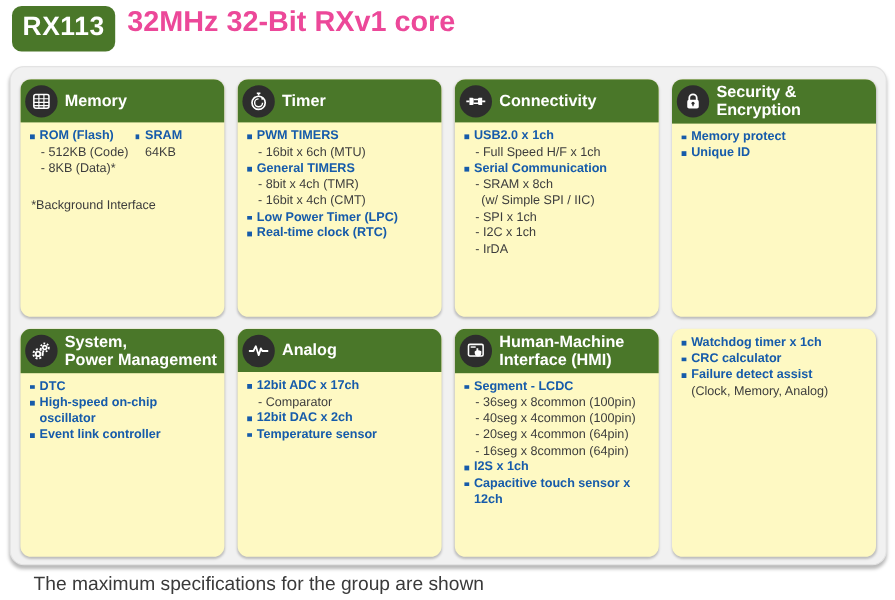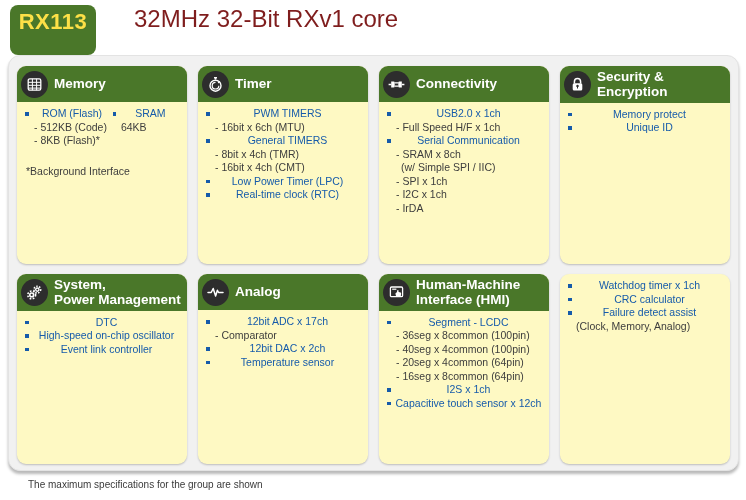--- a/index.html
+++ b/index.html
@@ -2,29 +2,28 @@
 <html><head>
 <meta charset="utf-8">
 <style>
   html,body{margin:0;padding:0;}
   body{
     width:746px;height:500px;position:relative;background:#ffffff;
     font-family:"Liberation Sans", sans-serif;overflow:hidden;
   }
   
   .badge{
-    position:absolute;left:10px;top:5px;width:86px;height:50px;
-    background:#4A7729;border-radius:8px;color:#fde047;
+    position:absolute;left:10px;top:5px;width:86px;height:38px;
+    background:#4A7729;border-radius:8px;color:#ffffff;
     font-size:22px;font-weight:bold;text-align:center;line-height:33px;
     letter-spacing:0.5px;
   }
   .page-title{
-    position:absolute;left:106px;top:5px;font-size:24px;font-weight:normal;
-    color:#7f1d1d;
-    margin-left:28px;
+    position:absolute;left:106px;top:5px;font-size:24px;font-weight:bold;
+    color:#ec4899;
   }
   
   .panel{
     position:absolute;left:8px;top:55px;width:713px;height:398px;
     background:#F1F1F1;border:1px solid #E3E3E3;border-radius:12px;
     box-shadow:0 3px 3px rgba(0,0,0,0.28);
     padding:10px 8px 6px 8px;
     display:grid;grid-template-columns:repeat(4,1fr);
     grid-template-rows:198px 190px;column-gap:11px;row-gap:10px;
   }
@@ -46,35 +45,35 @@
   .icircle svg{display:block;}
   .btitle{
     color:#ffffff;font-size:13.5px;font-weight:bold;line-height:1.14;
     white-space:pre-line;
   }
   .cbody{
     padding:5px 7px 4px 6px;font-size:10.5px;line-height:13.5px;
     color:#3D3D3D;flex:1;
   }
   .it{min-height:13px;}
-  .b{color:#165BAA;font-weight:normal;position:relative;padding-left:10px;text-align:center;}
+  .b{color:#165BAA;font-weight:bold;position:relative;padding-left:10px;}
   .b::before{
     content:"";position:absolute;left:2px;top:5px;width:3.5px;height:3.5px;
     background:currentColor;
   }
   .d{padding-left:11px;}
   .i1{padding-left:10px;}
   .i2{padding-left:16px;}
   .note-gap{margin-top:17px;padding-left:3px;}
   .mem-cols{display:flex;}
   .mem-col1{width:56%;}
   .mem-col2{width:44%;}
   
   .footer-note{
-    position:absolute;left:28px;top:479px;font-size:10px;color:#3A3A3A;
+    position:absolute;left:28px;top:479px;font-size:16px;color:#3A3A3A;
   }
 </style>
 </head>
 <body>
 
 <div class="badge">RX113</div>
 <div class="page-title">32MHz 32-Bit RXv1 core</div>
 
 <div class="panel">
 
@@ -90,21 +89,21 @@
           <line x1="10.6" y1="2.8" x2="10.6" y2="14.2" stroke="#fff" stroke-width="1"></line>
         </svg>
       </span>
       <span class="btitle">Memory</span>
     </div>
     <div class="cbody">
       <div class="mem-cols">
         <div class="mem-col1">
           <div class="it b">ROM (Flash)</div>
           <div class="it d">- 512KB (Code)</div>
-          <div class="it d">- 8KB (Flash)*</div>
+          <div class="it d">- 8KB (Data)*</div>
         </div>
         <div class="mem-col2">
           <div class="it b">SRAM</div>
           <div class="it i1">64KB</div>
         </div>
       </div>
       <div class="it note-gap">*Background Interface</div>
     </div>
   </div>
 

